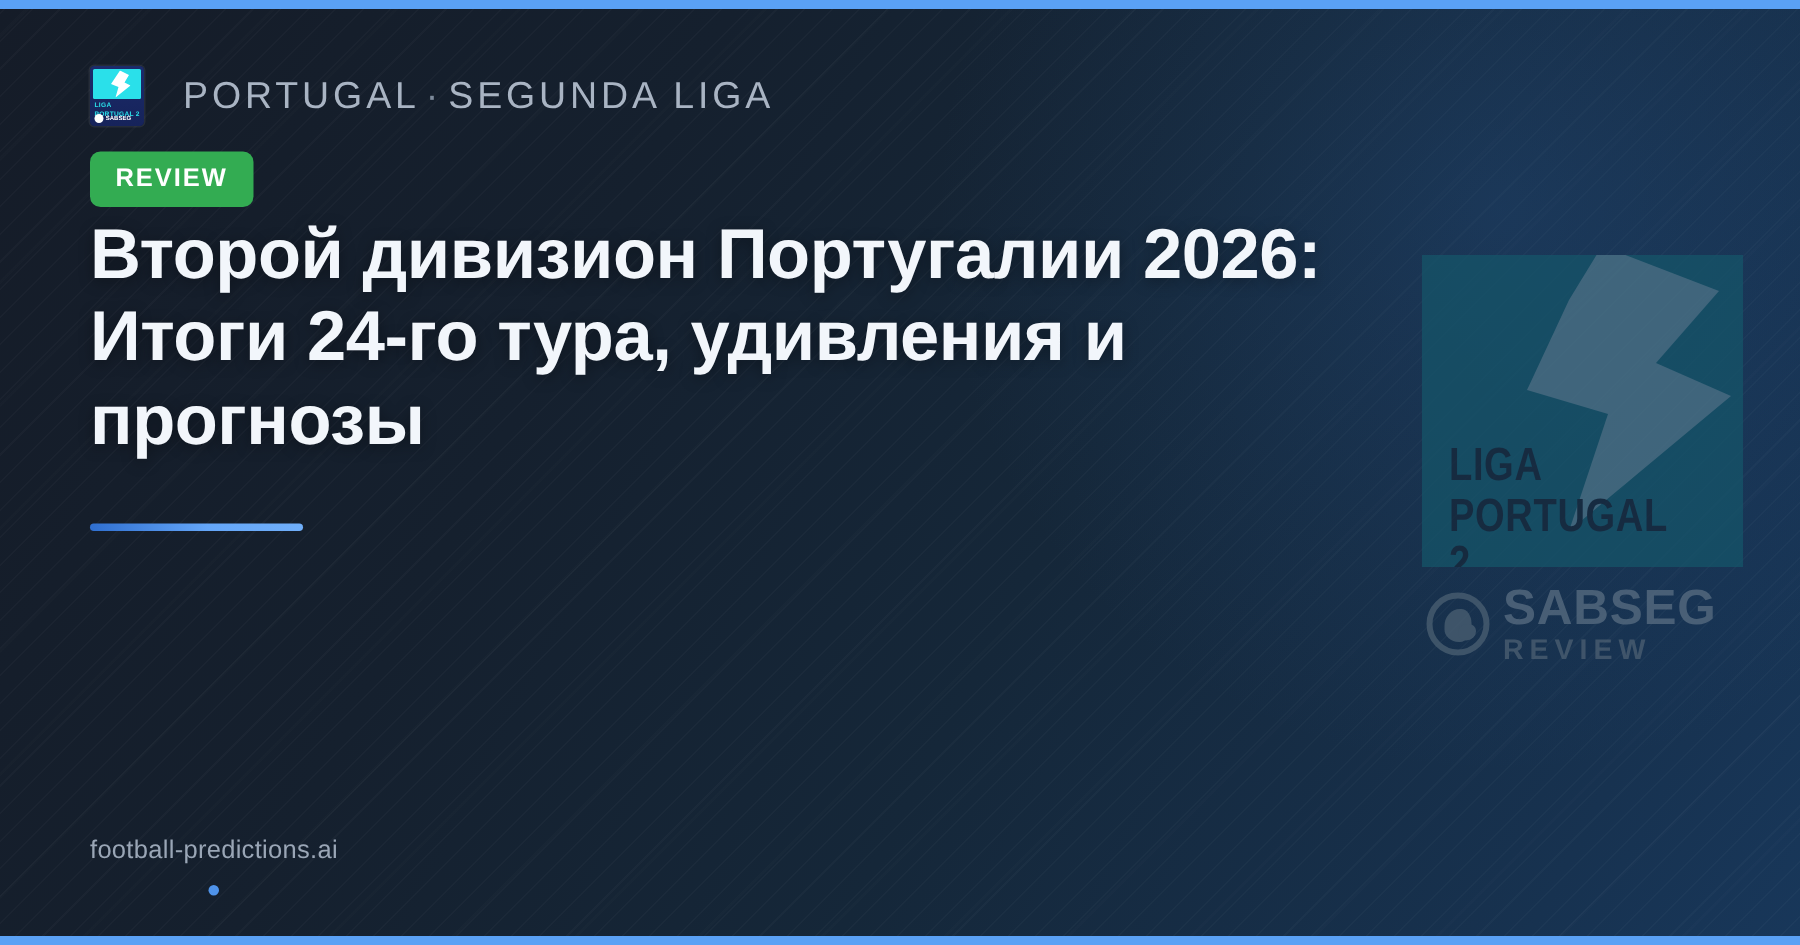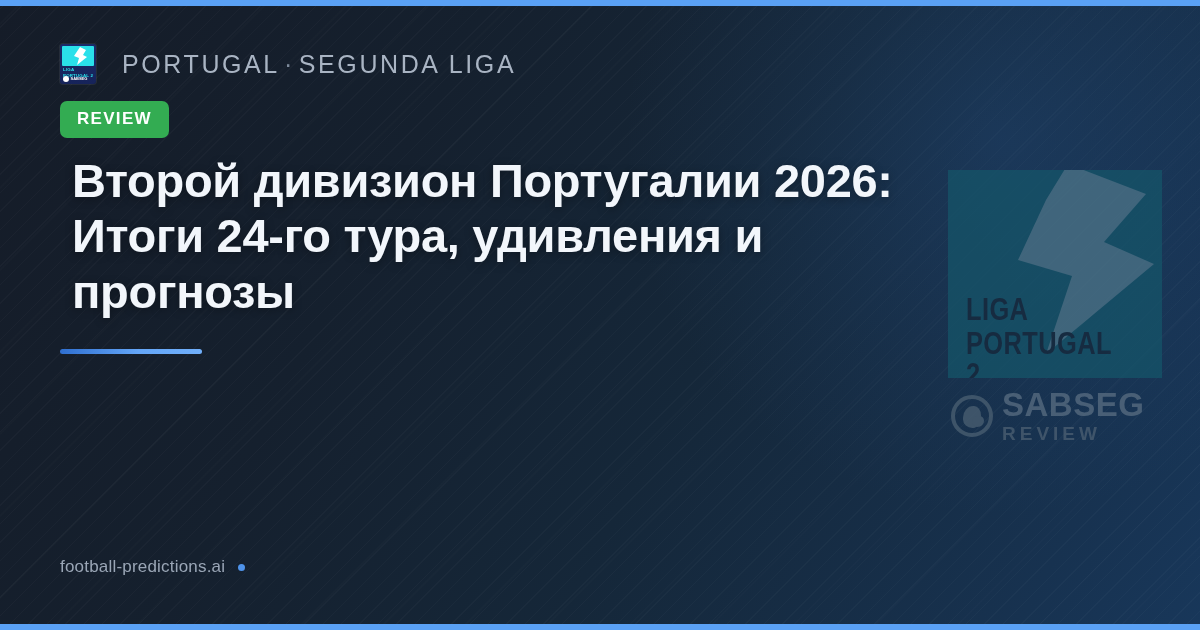--- a/index.html
+++ b/index.html
@@ -164,21 +164,21 @@
     letter-spacing: 1.3px;
     padding: 8px 17px 9px 17px;
     border-radius: 7px;
   }
 
   .headline {
     position: absolute;
     top: 141px;
     left: 0;
     width: 900px;
-    margin: 12px;
+    margin: 0;
     color: #f2f6fb;
     font-size: 47px;
     line-height: 1.18;
     font-weight: bold;
     letter-spacing: -0.3px;
     text-shadow: 0 2px 10px rgba(0,0,0,0.35);
   }
 
   .accent-rule {
     position: absolute;
@@ -191,20 +191,21 @@
   }
 
   .footer {
     position: absolute;
     left: 0;
     top: 557px;
     display: flex;
     align-items: center;
     gap: 13px;
     white-space: nowrap;
+    flex-direction: column;
   }
   .footer-site {
     color: #9aa6b6;
     font-size: 17px;
     letter-spacing: .2px;
   }
   .footer-dot {
     width: 7px;
     height: 7px;
     border-radius: 50%;

